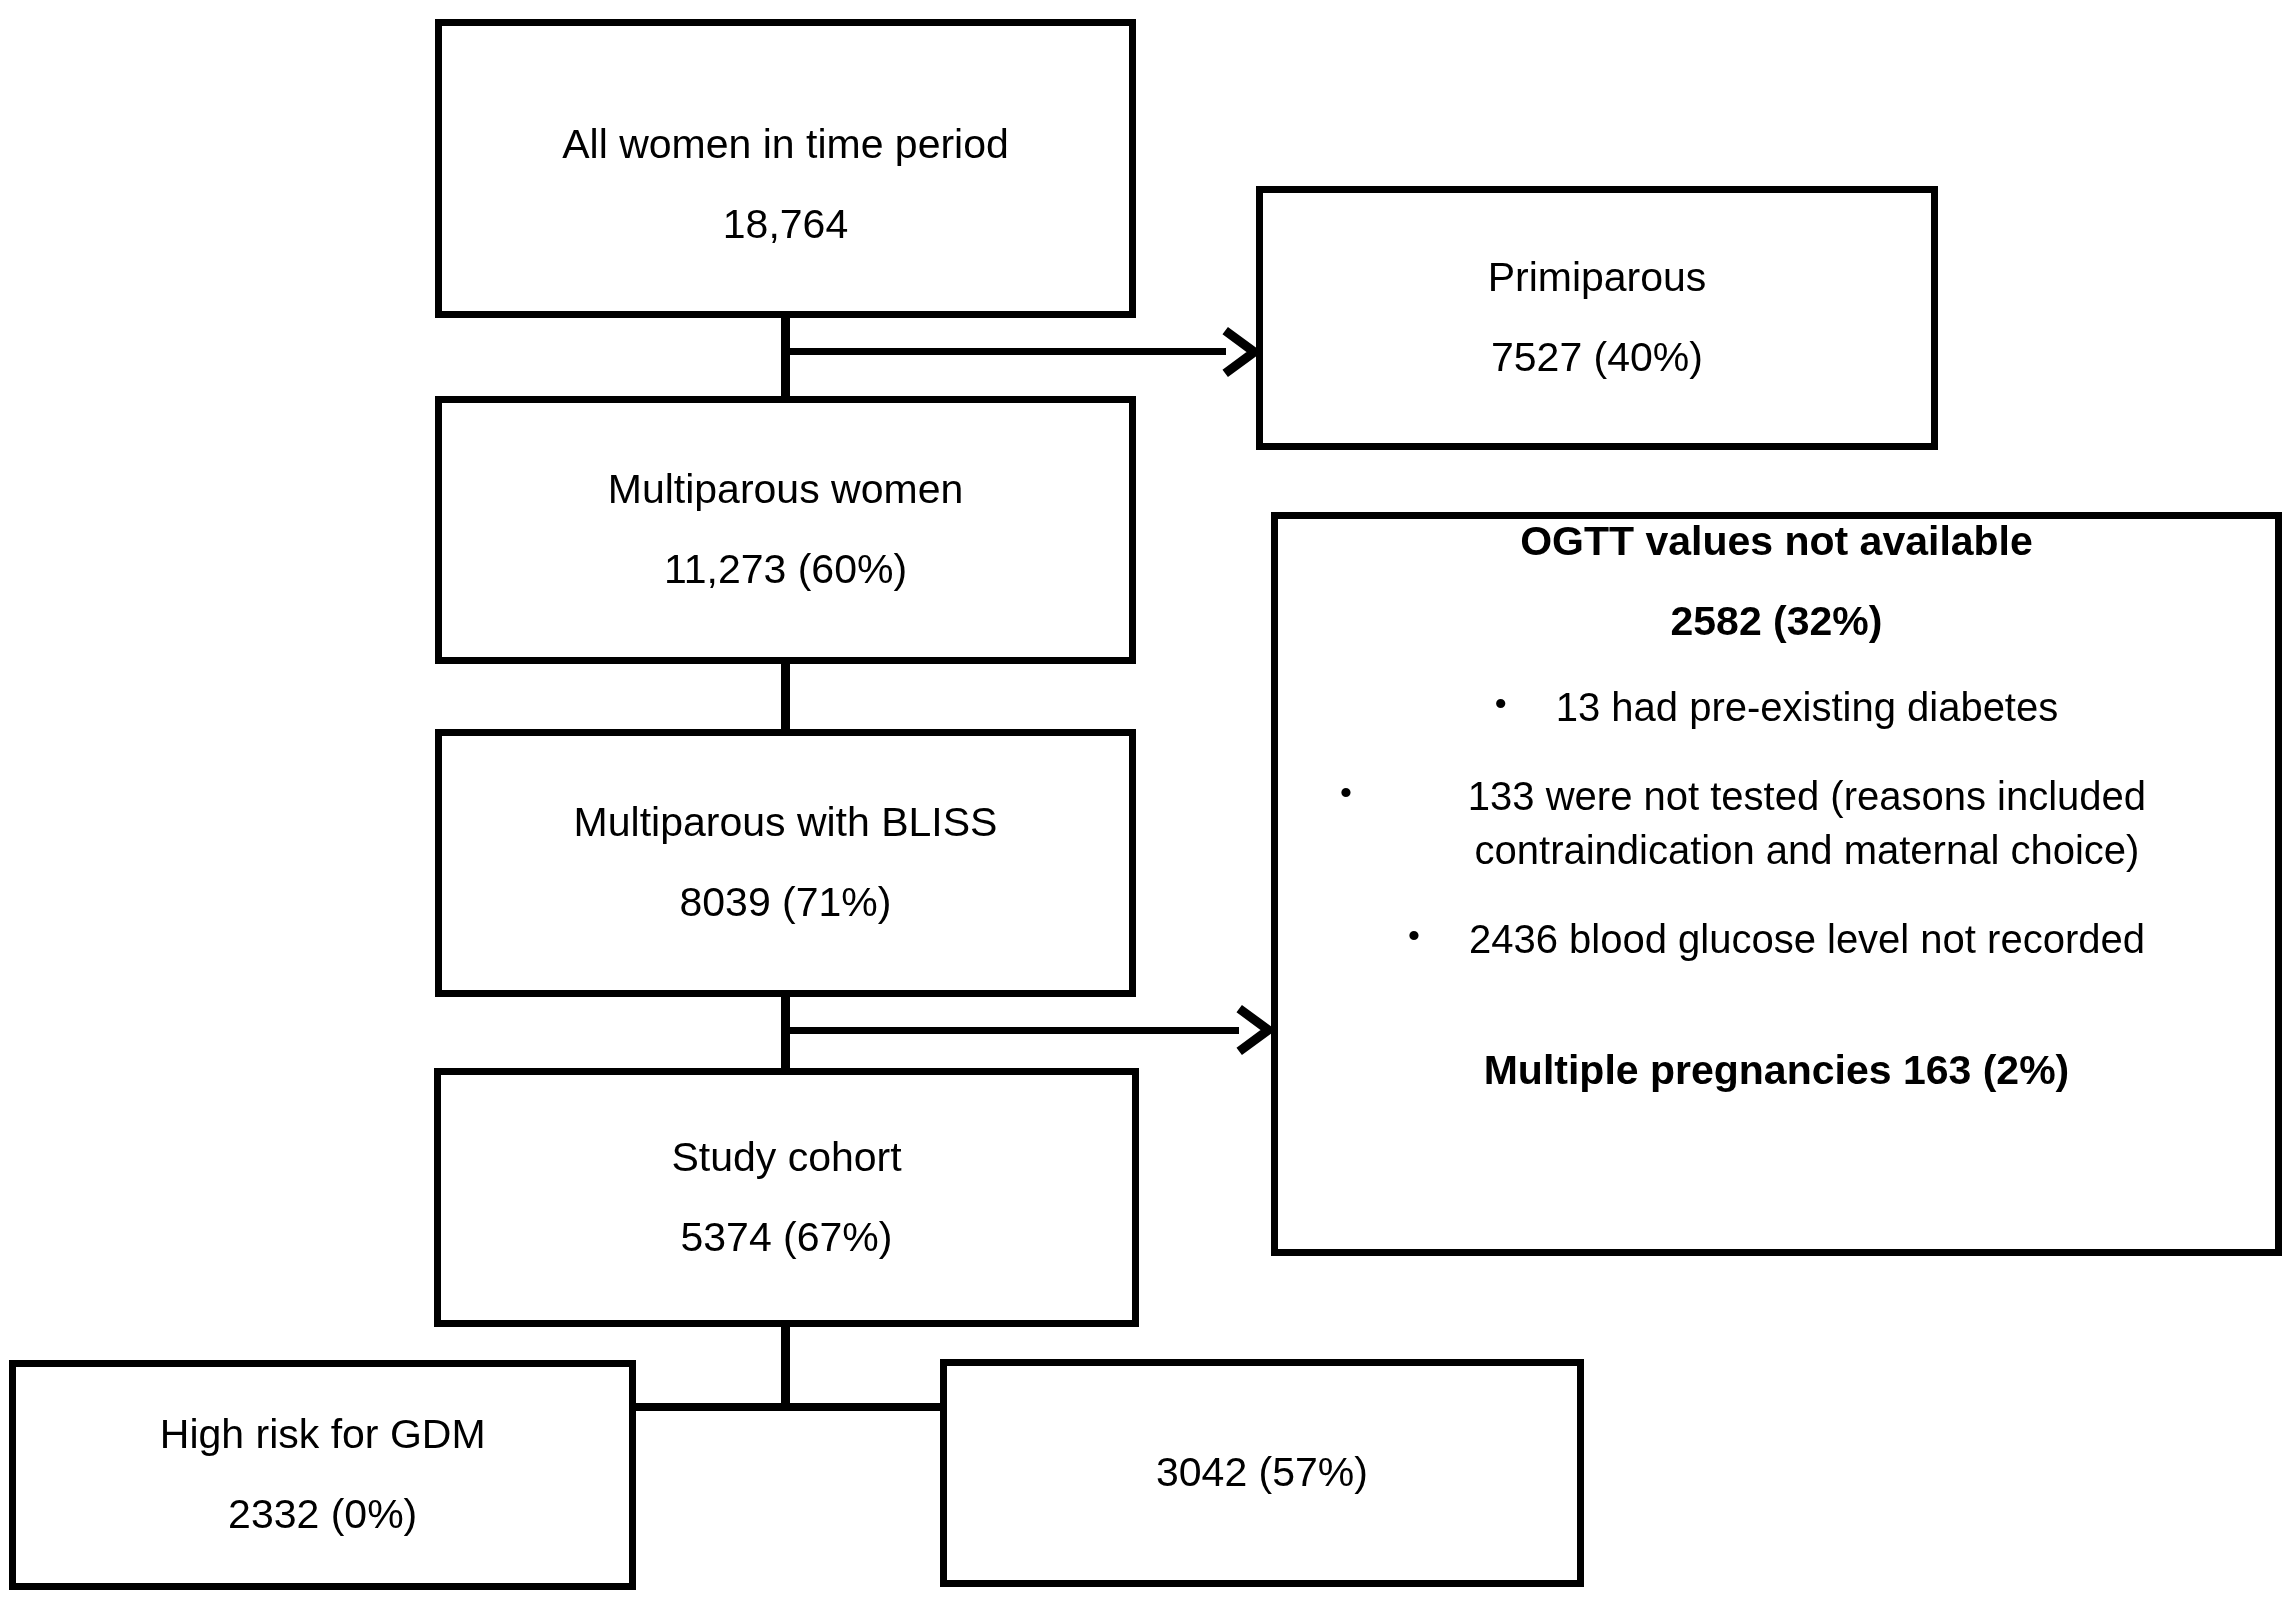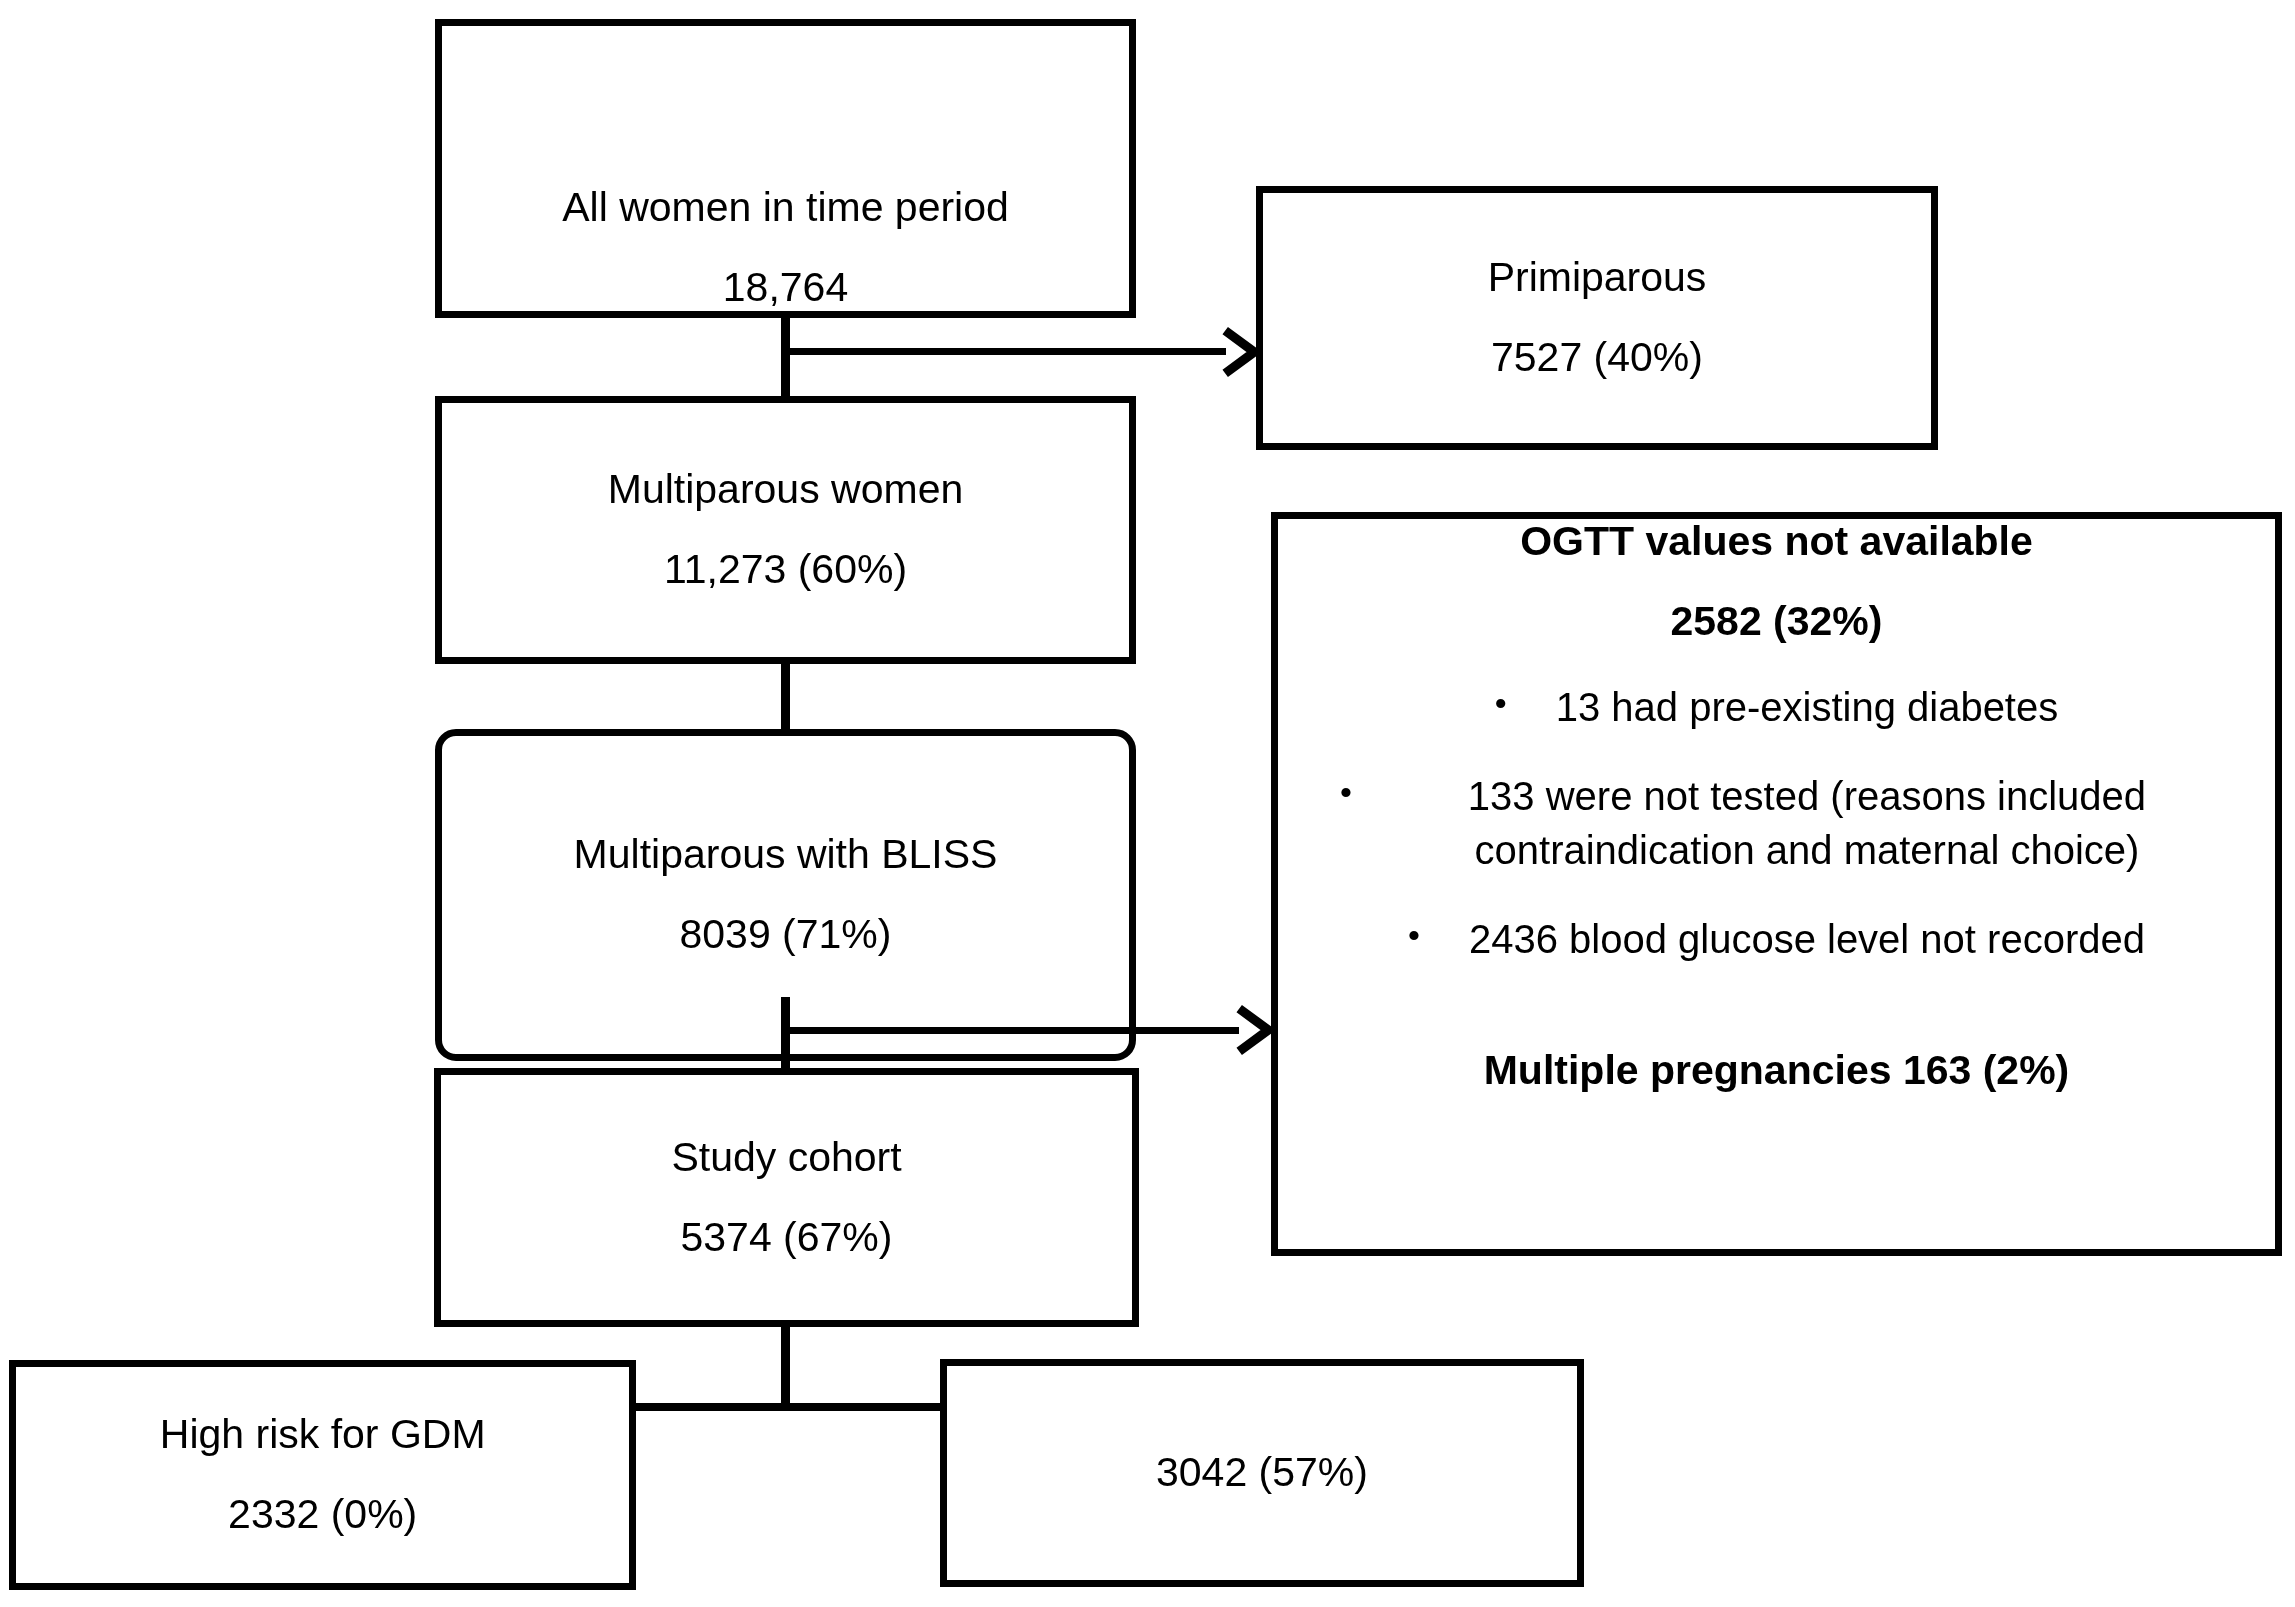--- a/index.html
+++ b/index.html
@@ -23,27 +23,27 @@
     box-sizing: border-box;
     display: flex;
     flex-direction: column;
     align-items: center;
     justify-content: center;
     gap: 34px;
     font-size: 41px;
     line-height: 1.12;
     text-align: center;
   }
-  .box.shift-down { padding-top: 32px; justify-content: flex-end; }
+  .box.shift-down { padding-top: 32px; }
 
   
   .b-all-women   { left: 435px;  top: 19px;   width: 701px;  height: 299px; }
   .b-primiparous { left: 1256px; top: 186px;  width: 682px;  height: 264px; }
   .b-multip      { left: 435px;  top: 396px;  width: 701px;  height: 268px; }
-  .b-bliss       { left: 435px;  top: 729px;  width: 701px;  height: 332px; border-radius: 21px; }
+  .b-bliss       { left: 435px;  top: 729px;  width: 701px;  height: 268px; }
   .b-ogtt        { left: 1271px; top: 512px;  width: 1011px; height: 744px;
                    justify-content: flex-start; gap: 0; }
   .b-study       { left: 434px;  top: 1068px; width: 705px;  height: 259px; }
   .b-high        { left: 9.2px;   top: 1360px; width: 627px;  height: 230px; }
   .b-lower       { left: 940px; top: 1359px; width: 644px;  height: 228px; }
 
   
   .line {
     position: absolute;
     background: #000000;

